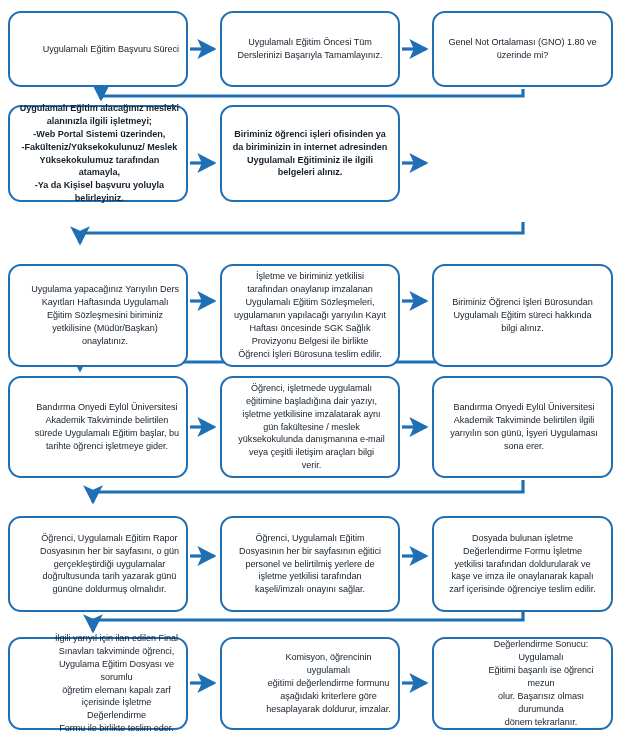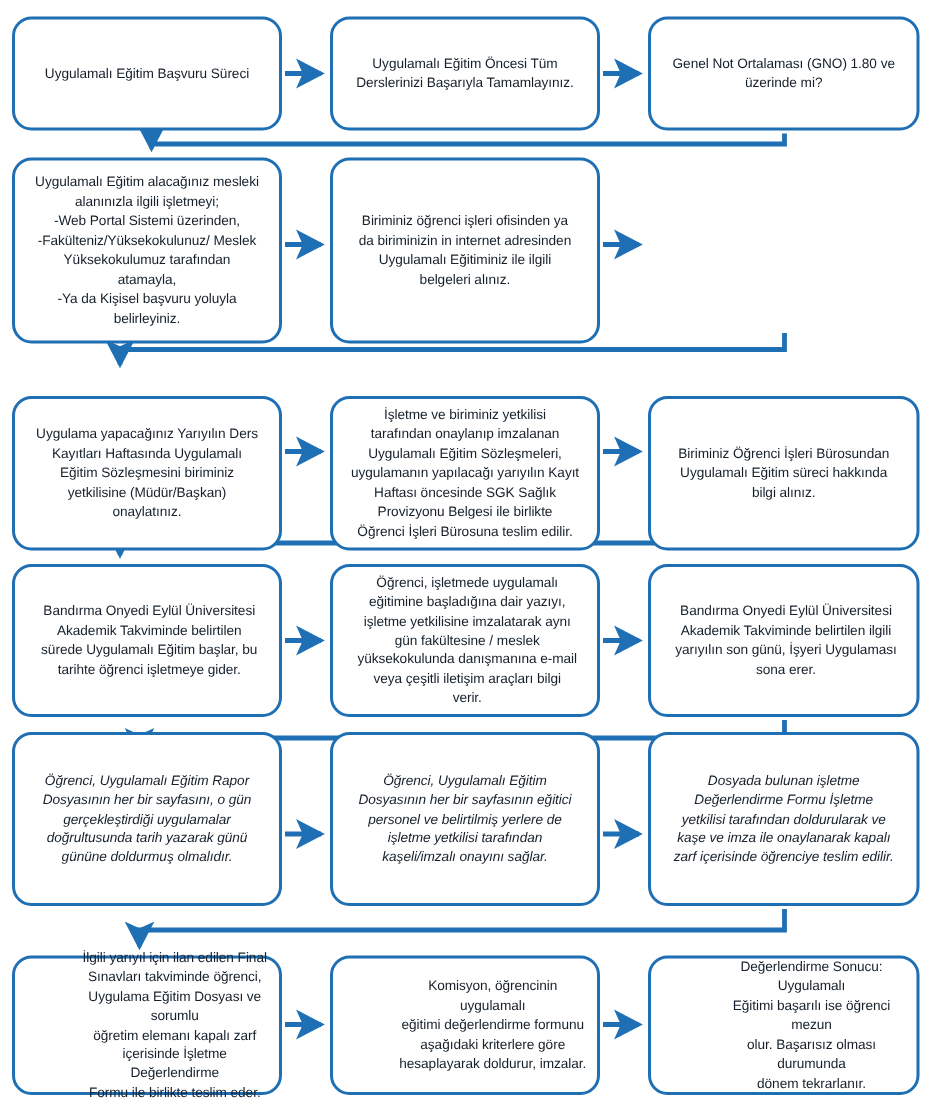--- a/index.html
+++ b/index.html
@@ -42,30 +42,30 @@
   }
   .node-text {
     text-align: center;
     color: #15202B;
     font-size: 9.1px;
     line-height: 1.42;
     letter-spacing: -0.04px;
     white-space: pre-line;
   }
   
-  .col-1 { left: 8px;   width: 180px; }
+  .col-1 { left: 8px;   width: 180px; justify-content: flex-end; }
   .col-2 { left: 220px; width: 180px; }
   .col-3 { left: 432px; width: 181px; }
 
   
   .row-1 { top: 11px;  height: 76px; }
-  .row-2 { top: 105px; height: 124px; }
+  .row-2 { top: 105px; height: 97px; font-weight: bold; }
   .row-3 { top: 264px; height: 103px; }
   .row-4 { top: 376px; height: 102px; padding-left: 10px; }
-  .row-5 { top: 488px; height: 116px; font-style: italic; }
+  .row-5 { top: 516px; height: 96px; }
   .row-6 { top: 637px; height: 93px; padding-left: 44px; }
 </style>
 </head>
 <body>
 
 <div id="flow-canvas">
 
   <svg class="connector-layer" viewBox="0 0 621 736" width="621" height="736" xmlns="http://www.w3.org/2000/svg">
     <defs>
       <marker id="arrowR" markerWidth="7" markerHeight="7" refX="5.2" refY="3.5" orient="auto" markerUnits="strokeWidth">

